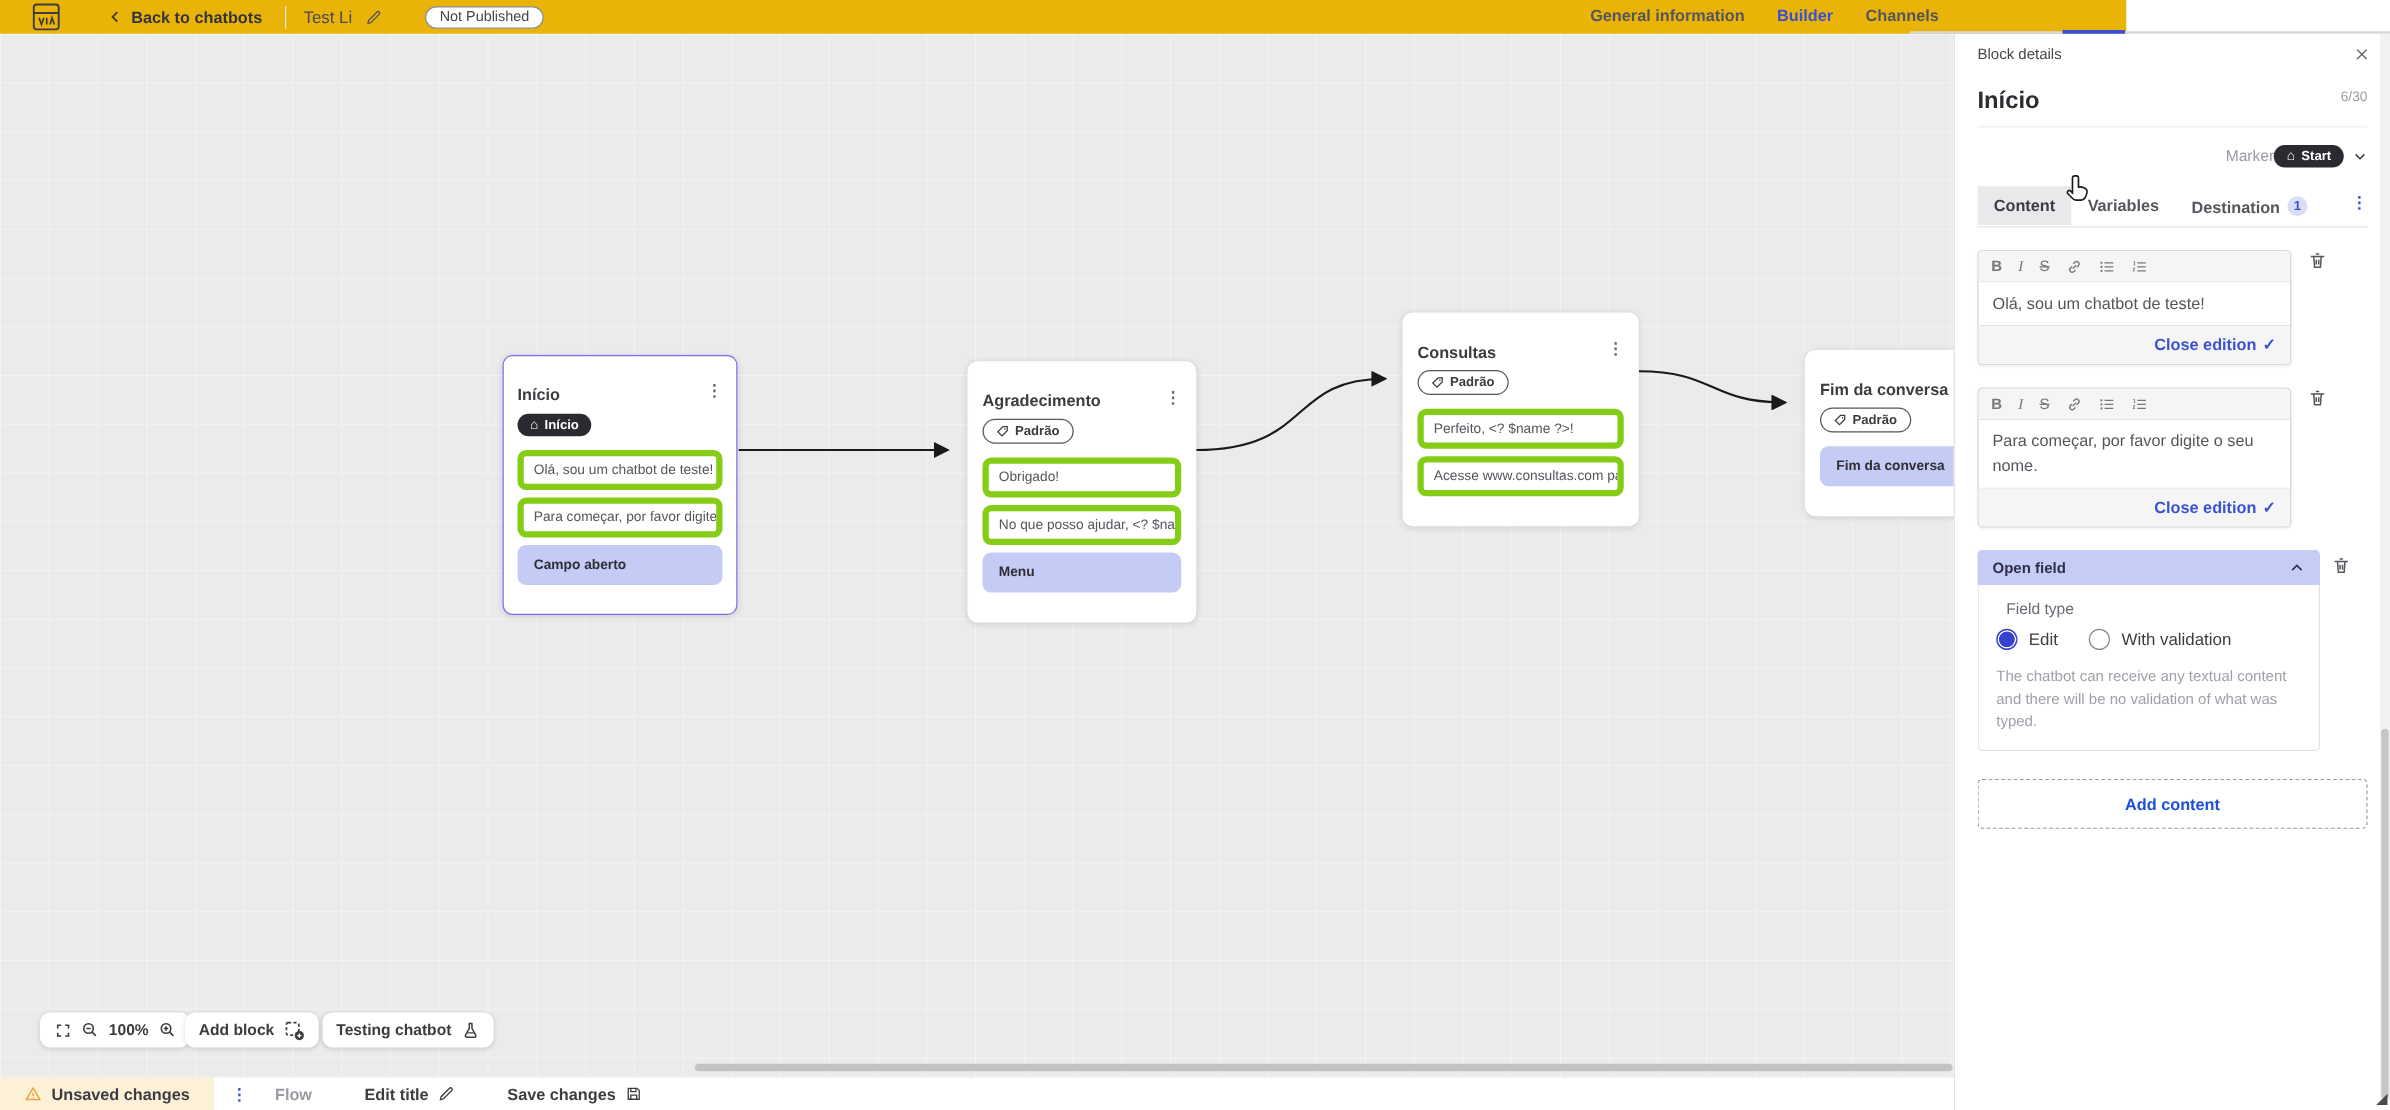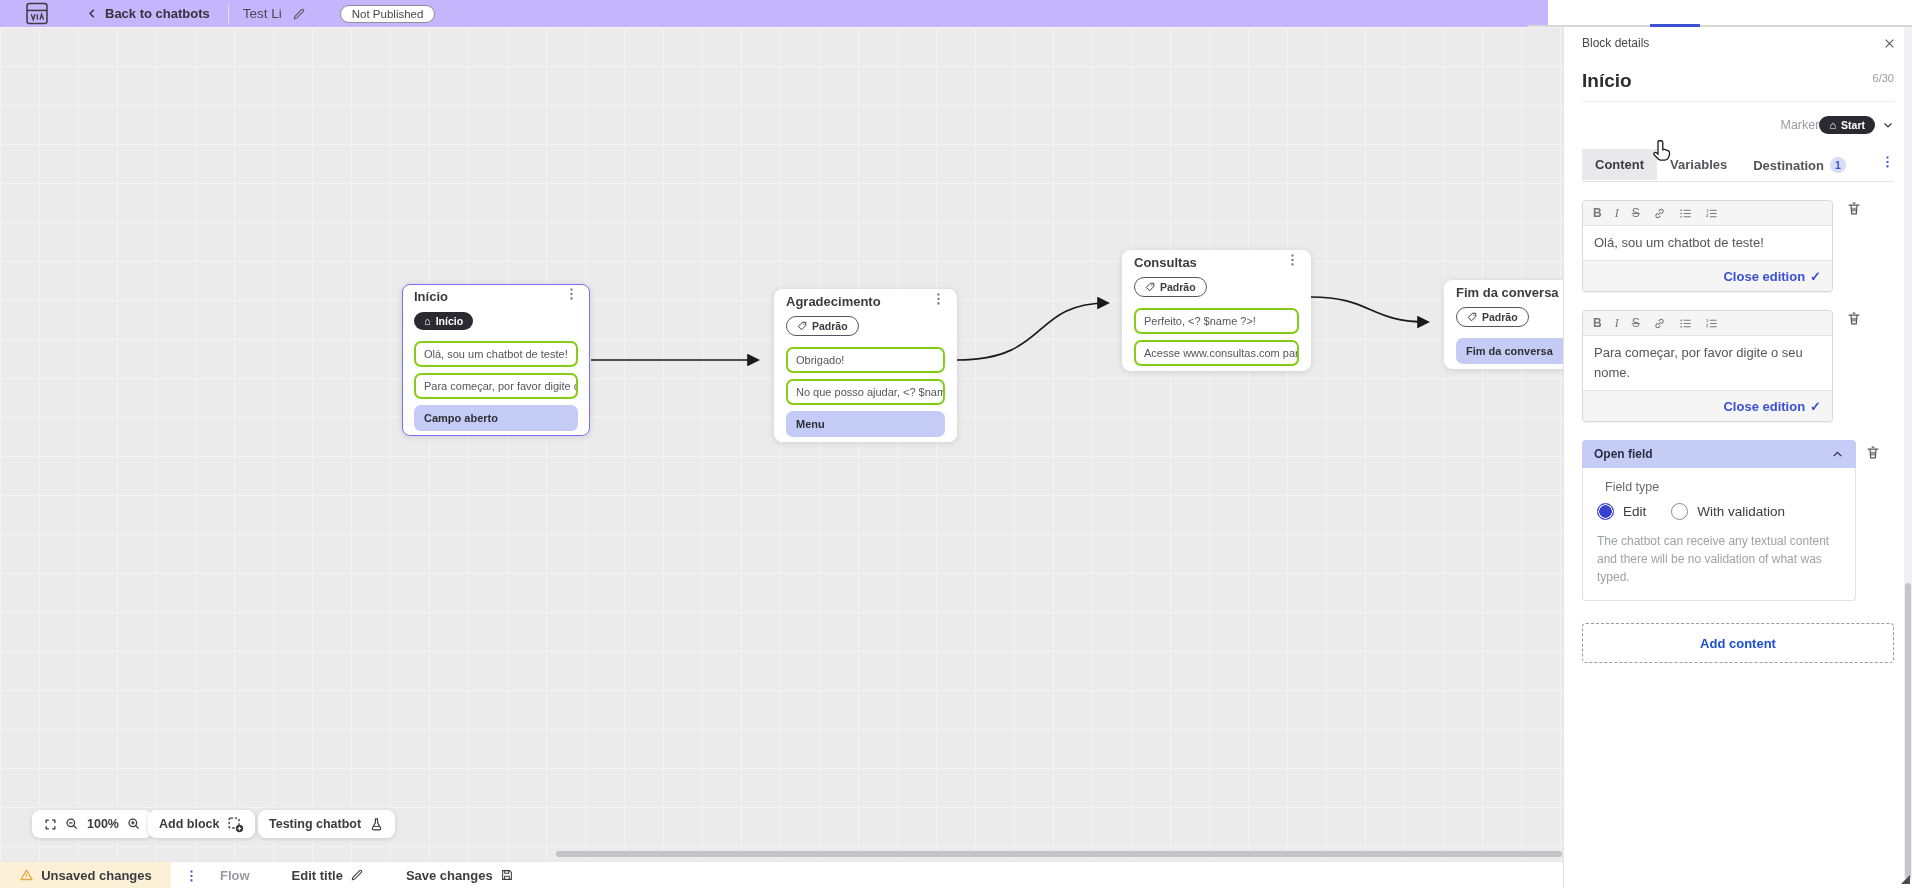--- a/index.html
+++ b/index.html
@@ -1,21 +1,21 @@
 <!DOCTYPE html>
 <html><head>
 <meta charset="utf-8">
 <style>
   html,body{margin:0;padding:0;background:#fff;}
   .stage{position:relative;width:1912px;height:888px;overflow:hidden;
          font-family:"Liberation Sans",sans-serif;color:#3c3c42;background:#fff;}
   svg{display:block;}
 
   
-  .topbar{position:absolute;top:0;left:0;width:1548px;height:27px;background:#c4b5fd;z-index:70;}
+  .topbar{position:absolute;top:0;left:0;width:1701px;height:27px;background:#eab308;z-index:70;}
   .topbar-left{position:absolute;left:0;top:0;height:27px;display:flex;align-items:center;}
   .logo{margin-left:24px;}
   .back{display:flex;align-items:center;gap:6px;margin-left:36px;cursor:pointer;}
   .back-label{font-size:13px;font-weight:700;color:#34343a;}
   .tb-divider{width:1px;height:18px;background:#e3e3e6;margin:0 14px 0 18px;}
   .bot-title{font-size:13.5px;color:#4a4a50;max-width:44px;overflow:hidden;white-space:nowrap;}
   .pencil{margin-left:10px;}
   .status-pill{margin-left:34px;border:1px solid #8f8f96;border-radius:12px;padding:2px 11px;
                font-size:11.5px;color:#46464c;background:#fff;}
   .top-tabs{position:absolute;right:150px;top:0;height:25px;display:flex;align-items:center;gap:26px;}
@@ -26,32 +26,32 @@
 
   
   .canvas{position:absolute;top:27px;left:0;width:1563px;height:835px;overflow:hidden;
           background-color:#ebebeb;
           background-image:linear-gradient(#f3f3f3 1px,transparent 1px),
                            linear-gradient(90deg,#f3f3f3 1px,transparent 1px);
           background-size:39px 39px;}
   .wires{position:absolute;left:0;top:0;width:1563px;height:835px;pointer-events:none;}
 
   .block{position:absolute;background:#fff;border-radius:8px;border:1px solid #fff;
-         box-shadow:0 1px 6px rgba(0,0,0,.12);padding:4px 11px;box-sizing:border-box;}
+         box-shadow:0 1px 6px rgba(0,0,0,.12);padding:23px 11px;box-sizing:border-box;}
   .block.selected{border:1.5px solid #7a70ee;}
   .block-head{display:flex;justify-content:space-between;align-items:flex-start;margin-bottom:7px;}
   .block-title{font-size:13px;font-weight:700;color:#3b3b40;}
   .kebab{font-size:13px;line-height:10px;color:#6a6a72;letter-spacing:0;cursor:pointer;font-weight:700;}
   .pill{display:inline-flex;align-items:center;gap:5px;border-radius:12px;font-size:10.5px;
         font-weight:700;padding:3px 10px;}
   .pill.dark{background:#2b2a30;color:#fff;}
   .pill.light{background:#fff;color:#3b3b40;border:1px solid #56565e;}
   .home-glyph{font-size:11px;line-height:10px;}
   .block-items{margin-top:11px;display:flex;flex-direction:column;gap:6px;}
-  .bitem{background:#fff;border:2px solid #84cc16;border-radius:7px;padding:5px 8px;
+  .bitem{background:#fff;border:5px solid #84cc16;border-radius:7px;padding:5px 8px;
          font-size:11px;color:#55555c;white-space:nowrap;overflow:hidden;cursor:pointer;}
   .bitem.lav{background:#c4cbf4;border-color:#c4cbf4;color:#2f2f36;font-weight:700;}
 
   
   .cv-card{position:absolute;background:#fff;border-radius:8px;box-shadow:0 1px 4px rgba(0,0,0,.15);
            height:28px;display:flex;align-items:center;gap:8px;padding:0 11px;cursor:pointer;}
   .cv-label{font-size:12.5px;font-weight:700;color:#3b3b40;white-space:nowrap;}
   .hscroll{position:absolute;left:556px;top:824px;width:1006px;height:6px;border-radius:3px;background:#c3c3c6;}
 
   
@@ -146,20 +146,25 @@
       </span>
       <span class="tb-divider"></span>
       <span class="bot-title">Test Li</span>
       <span class="pencil">
         <svg width="14" height="14" viewBox="0 0 24 24" fill="none" stroke="#55555c" stroke-width="1.8">
             <path d="M4 20l1-4L16.5 4.5a2.1 2.1 0 013 3L8 19l-4 1z"></path>
           </svg>
       </span>
       <span class="status-pill">Not Published</span>
     </div>
+    <div class="top-tabs">
+      <span class="top-tab">General information</span>
+      <span class="top-tab active">Builder</span>
+      <span class="top-tab">Channels</span>
+    </div>
     <div class="tabs-underline"></div>
     <div class="builder-underline"></div>
   </div>
 
   <div class="canvas">
 
     <svg class="wires">
       <defs>
         <marker id="arr" viewBox="0 0 10 10" refX="8.5" refY="5" markerWidth="7.5" markerHeight="7.5" orient="auto">
           <path d="M0 0L10 5L0 10z" fill="#1a1a1a"></path>

